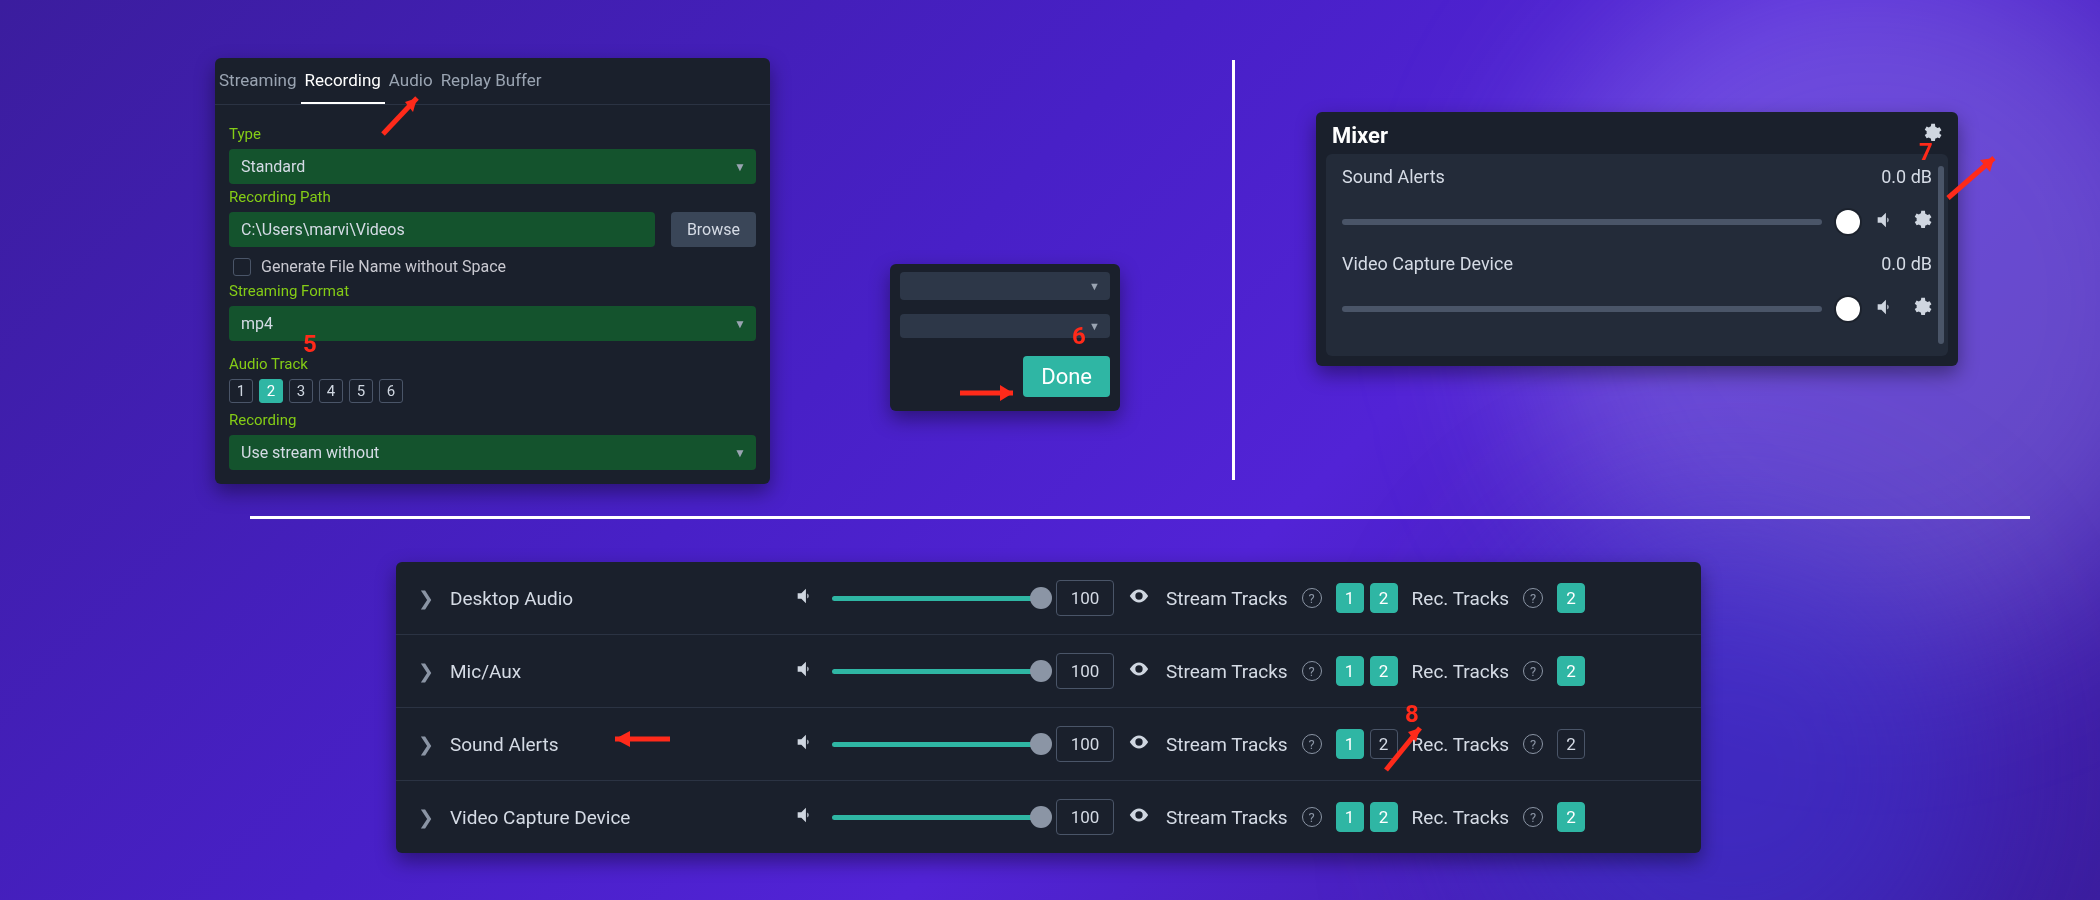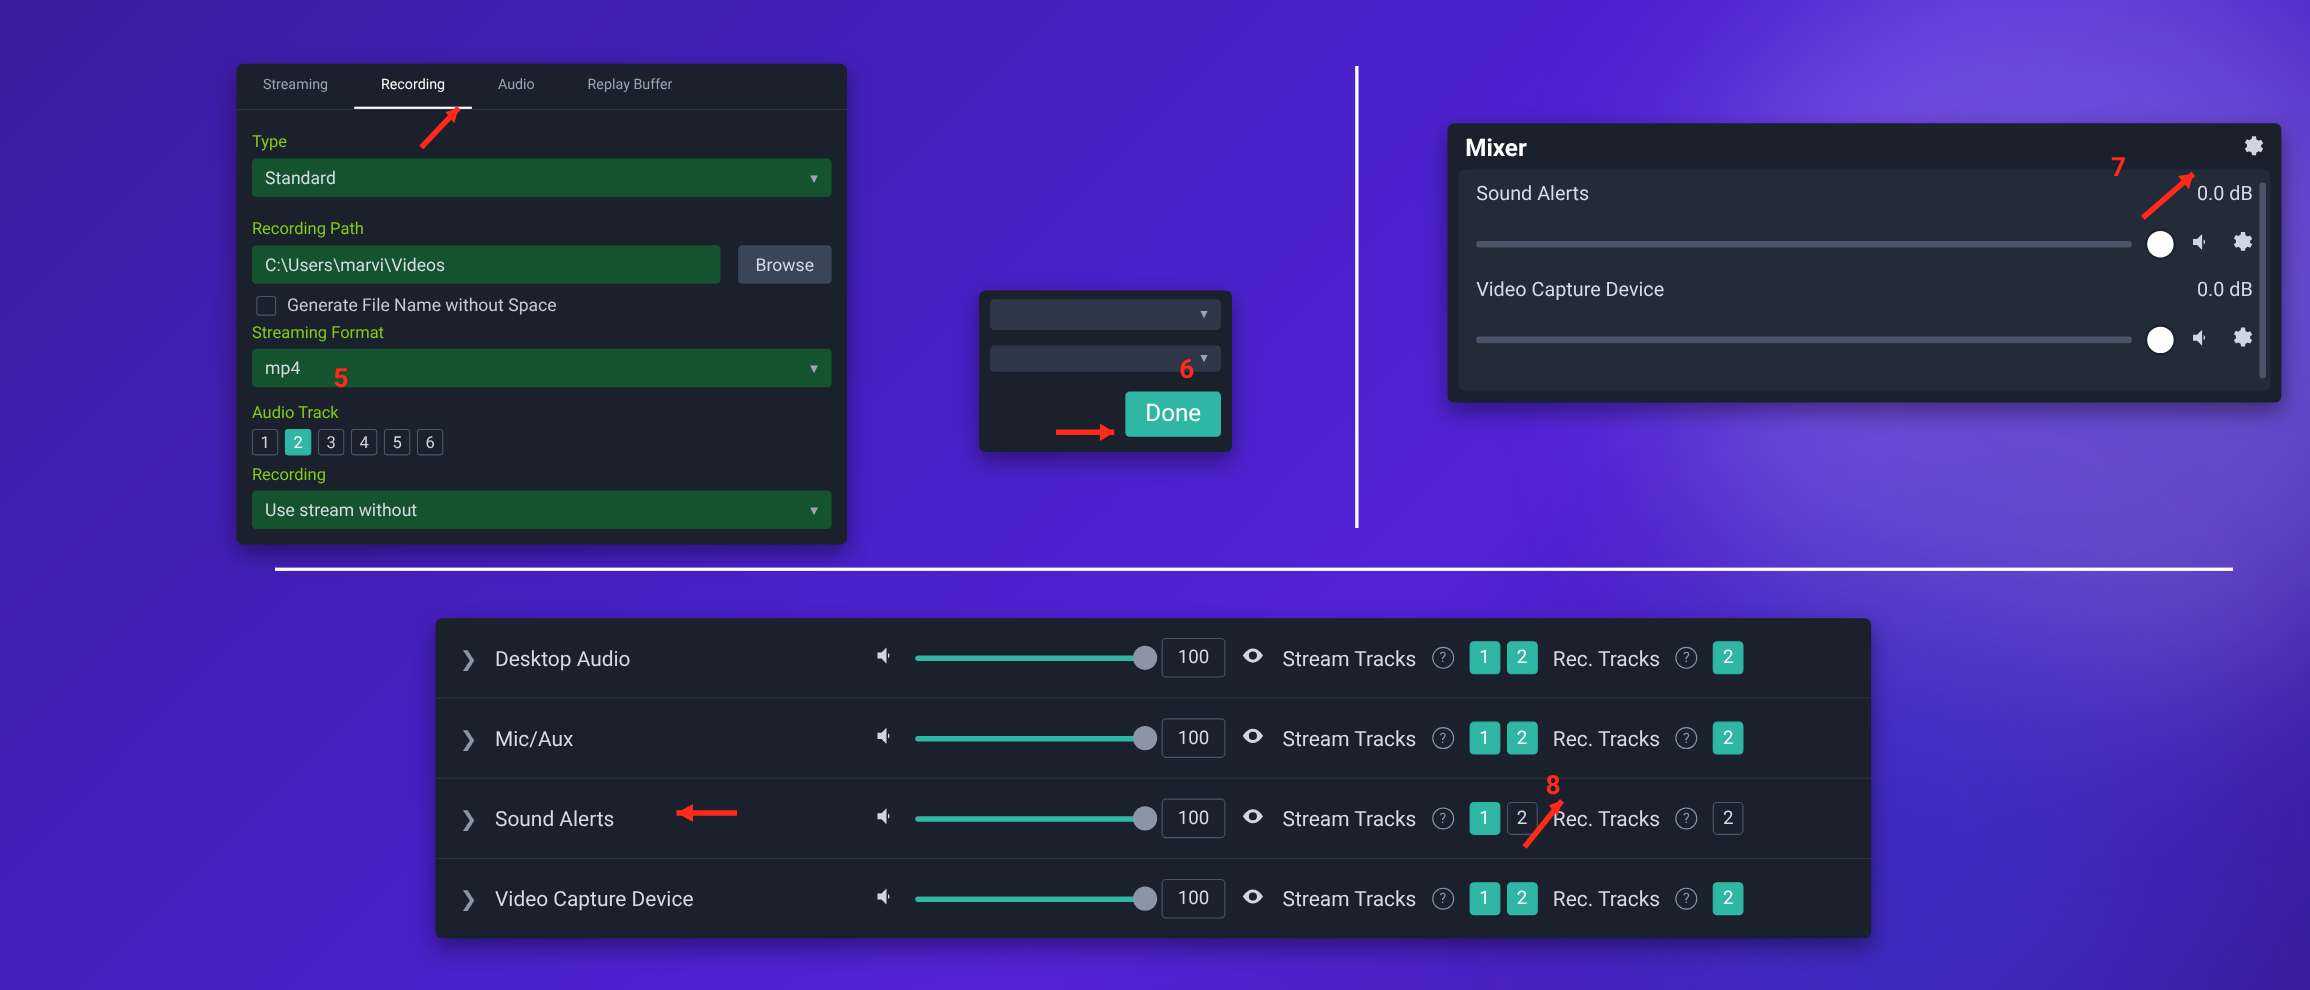--- a/index.html
+++ b/index.html
@@ -6,21 +6,21 @@
   body { width:2100px; height:900px; background:linear-gradient(135deg,#3b1d9e 0%,#4820c7 40%,#5223d6 60%,#3b1d9e 100%); position:relative; color:#c8c8d0; overflow:hidden; }
   .glob { position:absolute; border-radius:50%; filter:blur(80px); pointer-events:none; }
   .g1 { width:700px; height:700px; background:rgba(200,200,255,.25); right:-120px; top:-50px; }
   .g2 { width:500px; height:500px; background:rgba(60,50,200,.55); right:120px; bottom:-120px; }
 
   .panel { position:absolute; background:#1a202c; border-radius:6px; box-shadow:0 8px 20px rgba(0,0,0,.4); }
 
   
   .settings { left:215px; top:58px; width:555px; padding:0 0 10px; }
   .tabs { display:flex; border-bottom:1px solid #2b3343; }
-  .tab { padding:12px 24px; font-size:13px; color:#9aa4b2; cursor:pointer; }
+  .tab { padding:12px 4px; font-size:17px; color:#9aa4b2; cursor:pointer; }
   .tab.active { color:#fff; border-bottom:2px solid #fff; }
   .sbody { padding:14px 14px 4px; }
   .lbl { font-size:15px; color:#84cc16; margin:6px 0 6px; }
   .sel, .inp { width:100%; background:#14532d; border:none; border-radius:4px; color:#d5dbe5; padding:8px 12px; font-size:16px; position:relative; }
   .sel { position:relative; }
   .sel .chev { position:absolute; right:10px; top:50%; transform:translateY(-50%); color:#9aa4b2; font-size:12px; }
   .row { display:flex; gap:16px; }
   .row .inp-wrap { flex:1; position:relative; }
   .btn-browse { background:#3a4658; border:none; color:#d5dbe5; padding:8px 16px; border-radius:4px; font-size:16px; cursor:pointer; }
   .ck { display:flex; align-items:center; gap:10px; margin:10px 4px 4px; }
@@ -34,21 +34,21 @@
   .donesnip .fake-sel { width:100%; height:28px; background:#2d3748; border-radius:4px; margin-bottom:14px; position:relative; }
   .donesnip .fake-sel.sm { height:24px; margin-bottom:18px; }
   .donesnip .chev2 { position:absolute; right:10px; top:50%; transform:translateY(-50%); color:#9aa4b2; font-size:11px; }
   .done-btn { float:right; background:#2fb6a4; border:none; color:#fff; font-size:22px; padding:8px 18px; border-radius:4px; cursor:pointer; }
 
   
   .vdiv { position:absolute; left:1232px; top:60px; width:3px; height:420px; background:#fff; }
   .hdiv { position:absolute; left:250px; top:516px; width:1780px; height:3px; background:#fff; }
 
   
-  .mixer { left:1316px; top:112px; width:758px; padding:0 10px 10px; }
+  .mixer { left:1316px; top:112px; width:642px; padding:0 10px 10px; }
   .mixhdr { display:flex; align-items:center; justify-content:space-between; padding:10px 6px 2px; }
   .mixhdr h3 { color:#fff; font-weight:700; font-size:22px; }
   .gear { color:#8b95a5; cursor:pointer; }
   .mixbody { background:#232b39; border-radius:6px; padding:12px 16px 16px; margin-top:4px; position:relative; }
   .src { margin-bottom:18px; }
   .srcrow1 { display:flex; justify-content:space-between; color:#d5dbe5; font-size:18px; margin-bottom:22px; }
   .meterline { display:flex; align-items:center; gap:14px; }
   .meter { flex:1; height:6px; background:#4a5568; border-radius:3px; }
   .dot { width:24px; height:24px; border-radius:12px; background:#fff; box-shadow:0 0 0 2px rgba(0,0,0,.2); }
   .mscrl { position:absolute; right:4px; top:12px; bottom:12px; width:6px; background:#4a5568; border-radius:3px; }
@@ -89,21 +89,21 @@
     <div class="tab">Audio</div>
     <div class="tab">Replay Buffer</div>
   </div>
   <div class="sbody">
     <div class="lbl">Type</div>
     <div class="sel">
       <span>Standard</span>
       <span class="chev">▼</span>
     </div>
 
-    <div class="lbl" style="margin-top:20px">Recording Path</div>
+    <div class="lbl" style="margin-top:4px">Recording Path</div>
     <div class="row">
       <div class="inp-wrap">
           <div class="inp">C:\Users\marvi\Videos</div>
         </div>
       <button class="btn-browse">Browse</button>
     </div>
 
     <div class="ck">
       <span class="box"></span>
       <span>Generate File Name without Space</span>

